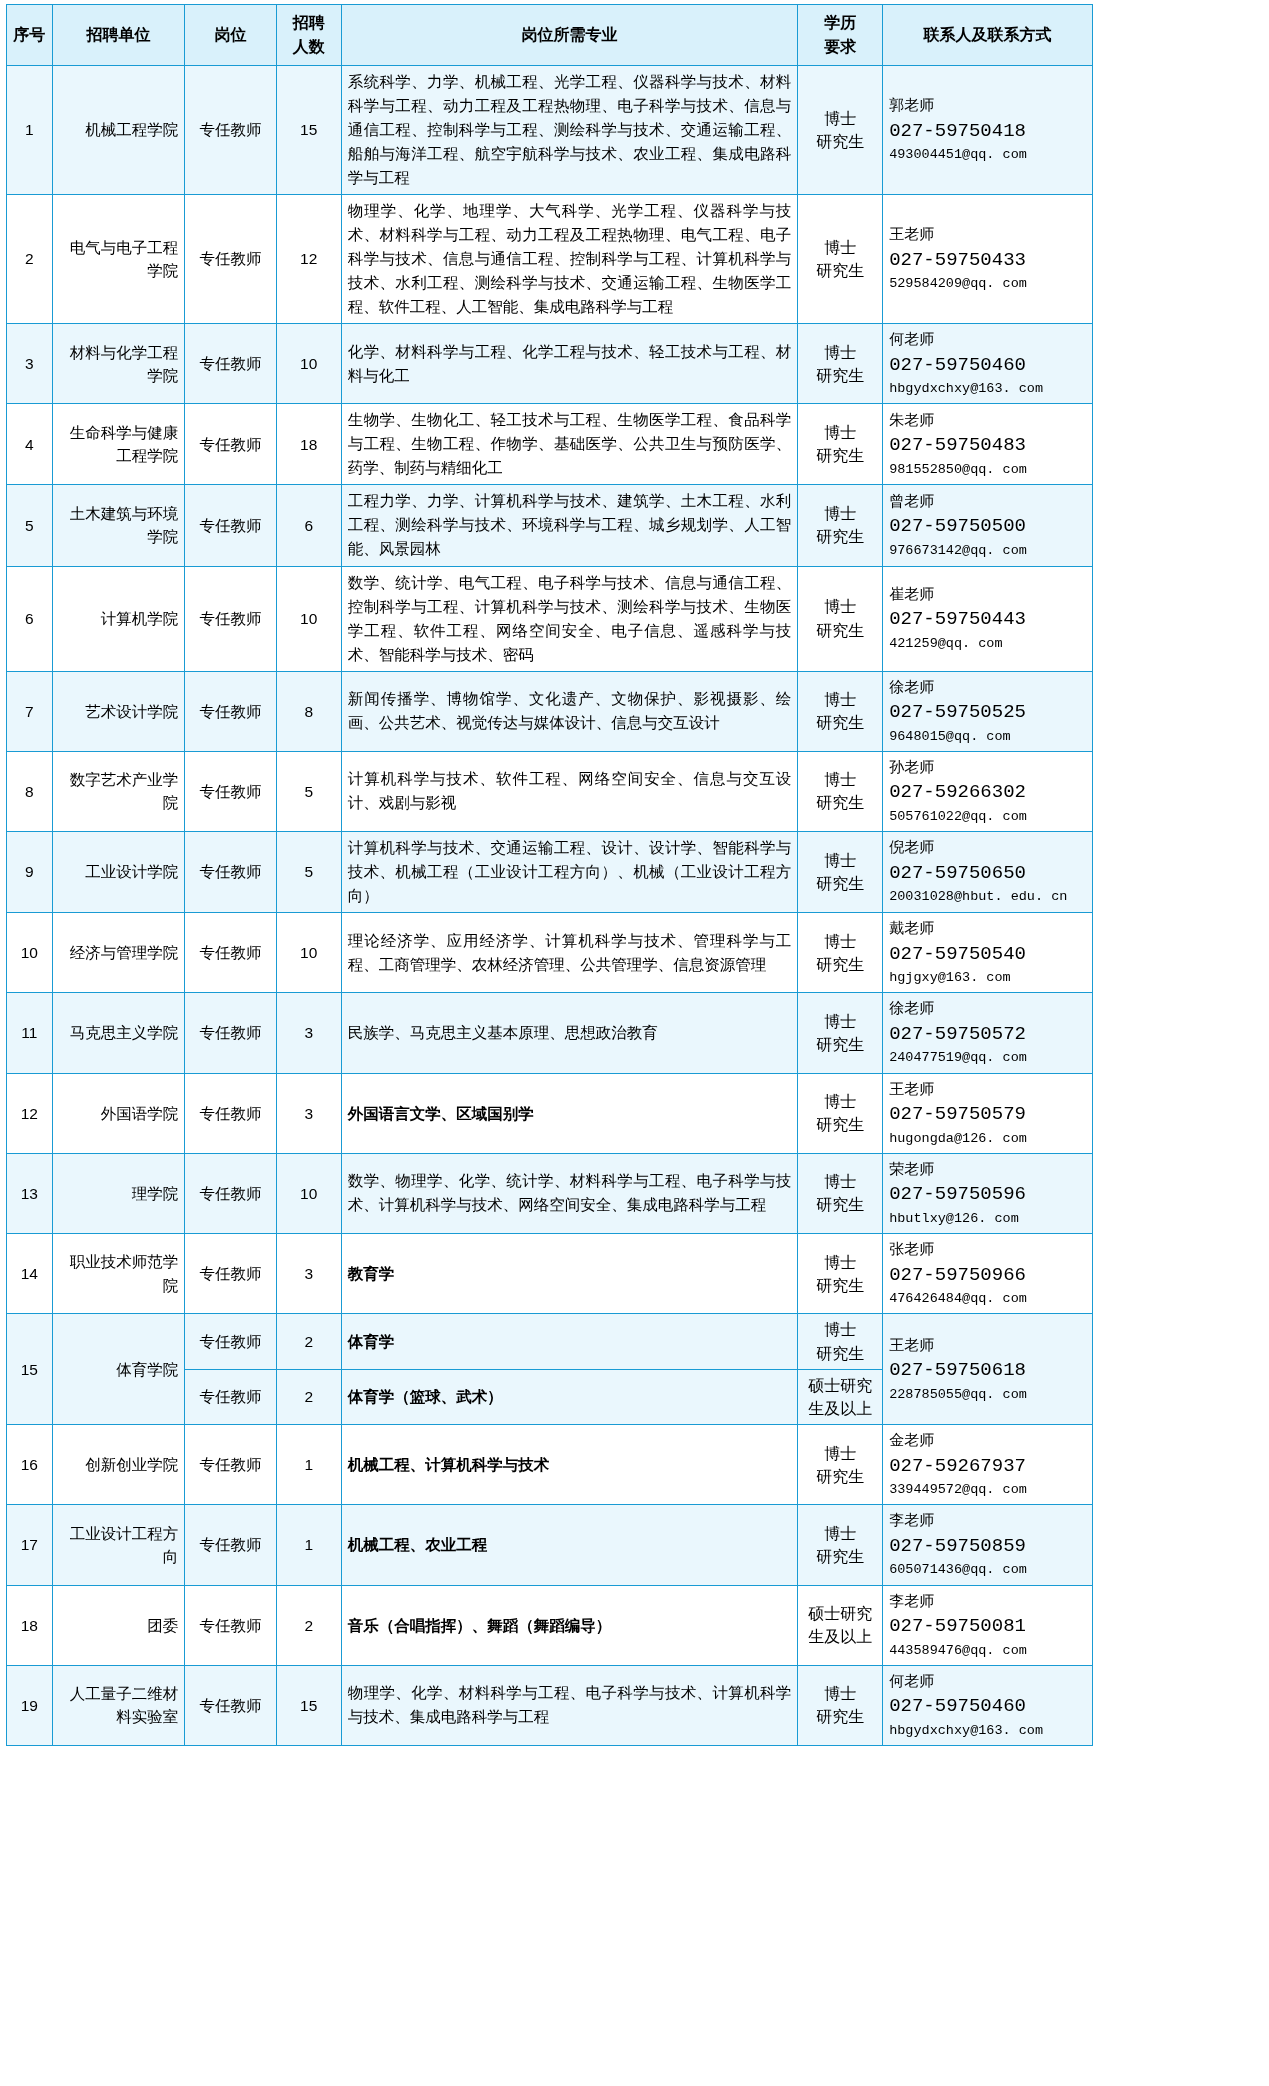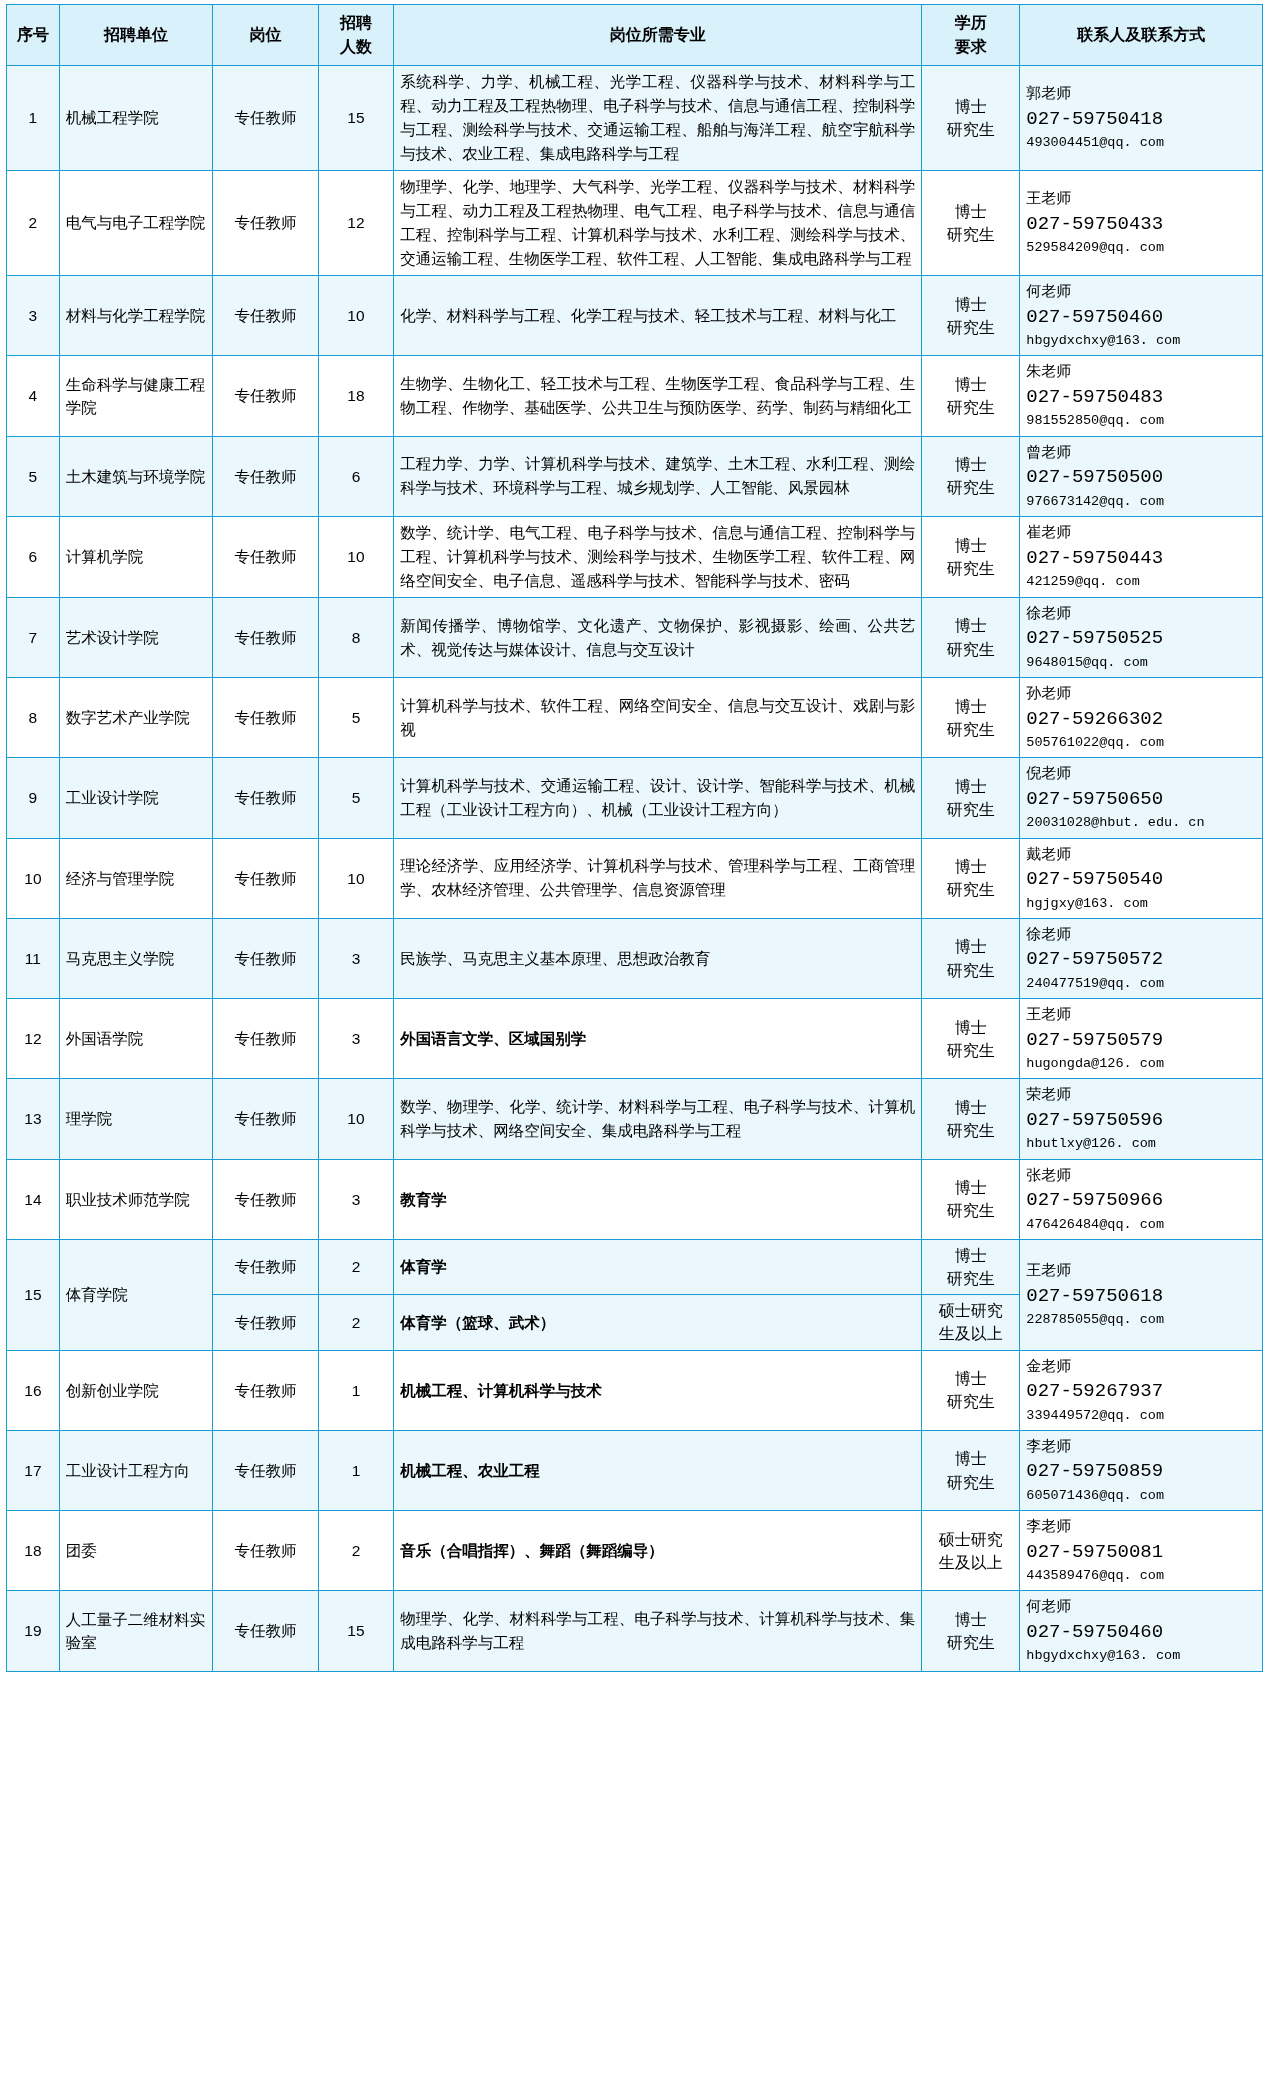--- a/index.html
+++ b/index.html
@@ -11,21 +11,21 @@
     font-family: "Liberation Sans", sans-serif;
     color: #000000;
   }
   #sheet {
     width: 1269px;
     box-sizing: border-box;
     padding: 4px 6px 0 6px;
   }
   table {
     border-collapse: collapse;
-    width: 1257px;
+    width: 1087px;
     table-layout: fixed;
   }
   col.c0 { width: 42px; }
   col.c1 { width: 122px; }
   col.c2 { width: 84px; }
   col.c3 { width: 60px; }
   col.c4 { width: 420px; }
   col.c5 { width: 78px; }
   col.c6 { width: 193px; }
   td, th {
@@ -75,21 +75,21 @@
   .contact div.tel {
     font-family: "Liberation Mono", monospace;
     font-size: 19px;
   }
   .deg {
     text-align: center;
     line-height: 1.45;
     font-size: 16px;
   }
   .unit {
-    text-align: left;
+    text-align: right;
     line-height: 1.5;
   }
 </style>
 </head>
 <body>
 
 <div id="sheet">
   <table>
     <colgroup>
       <col class="c0">

